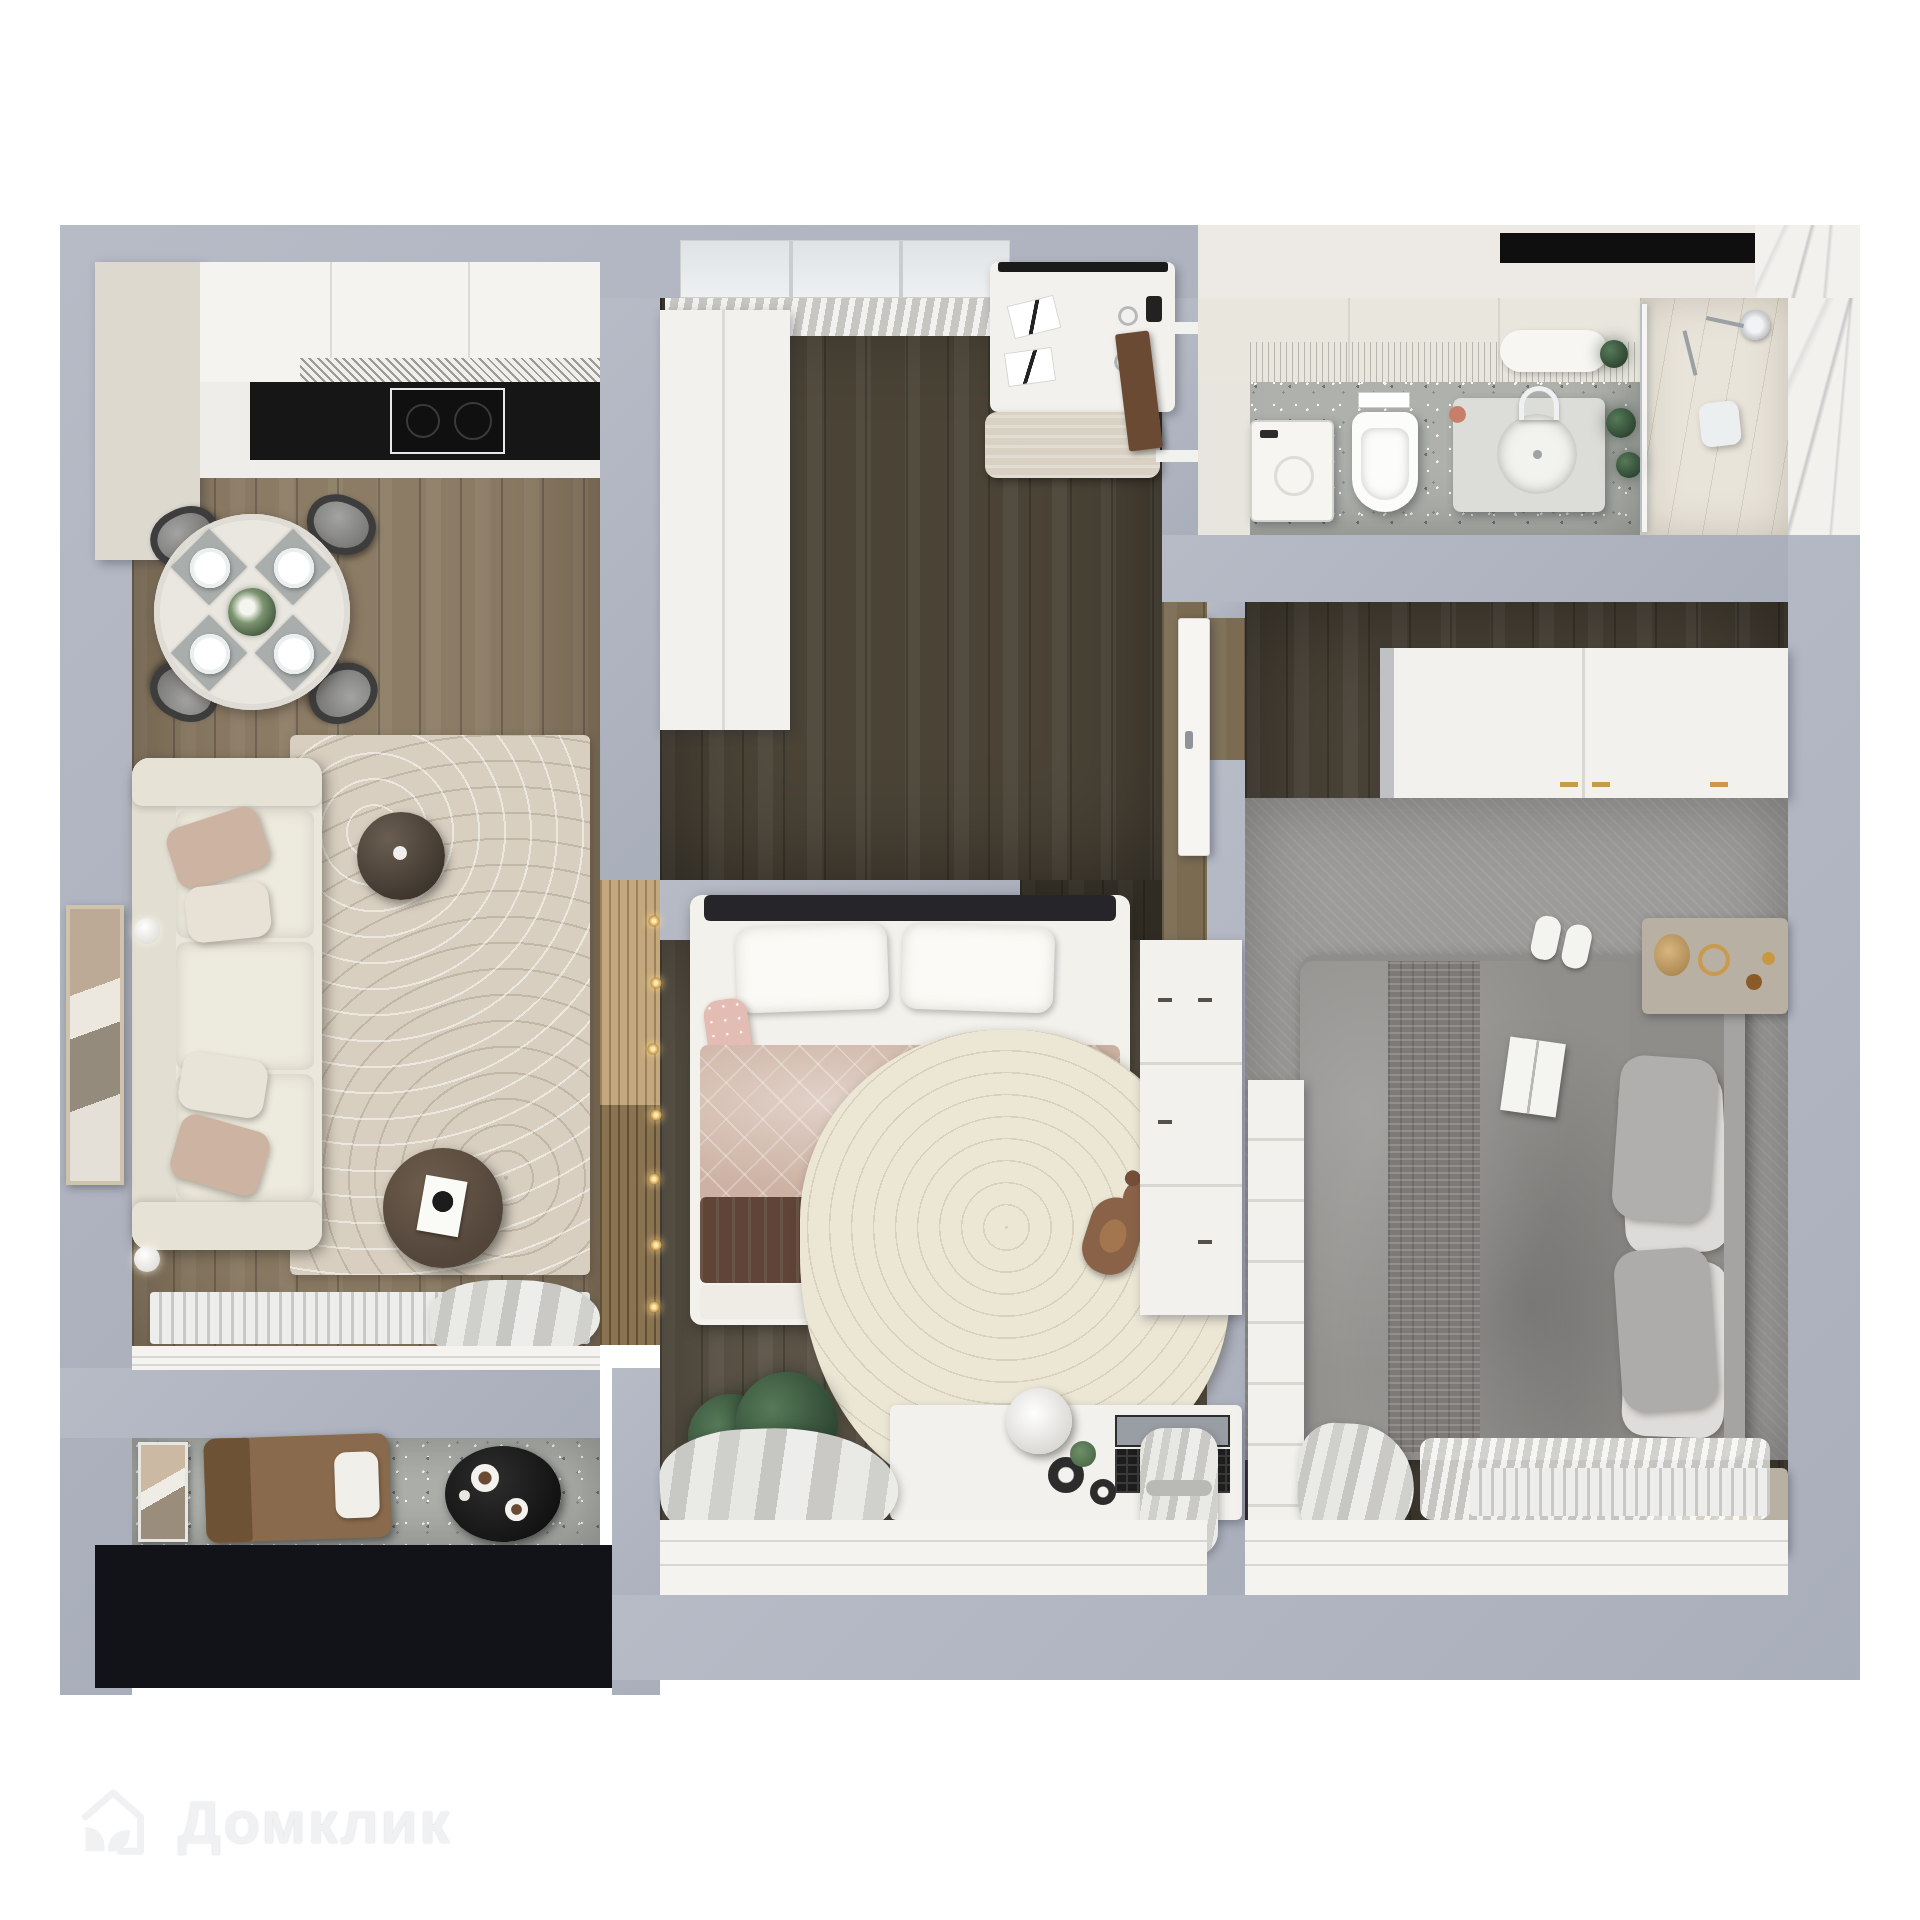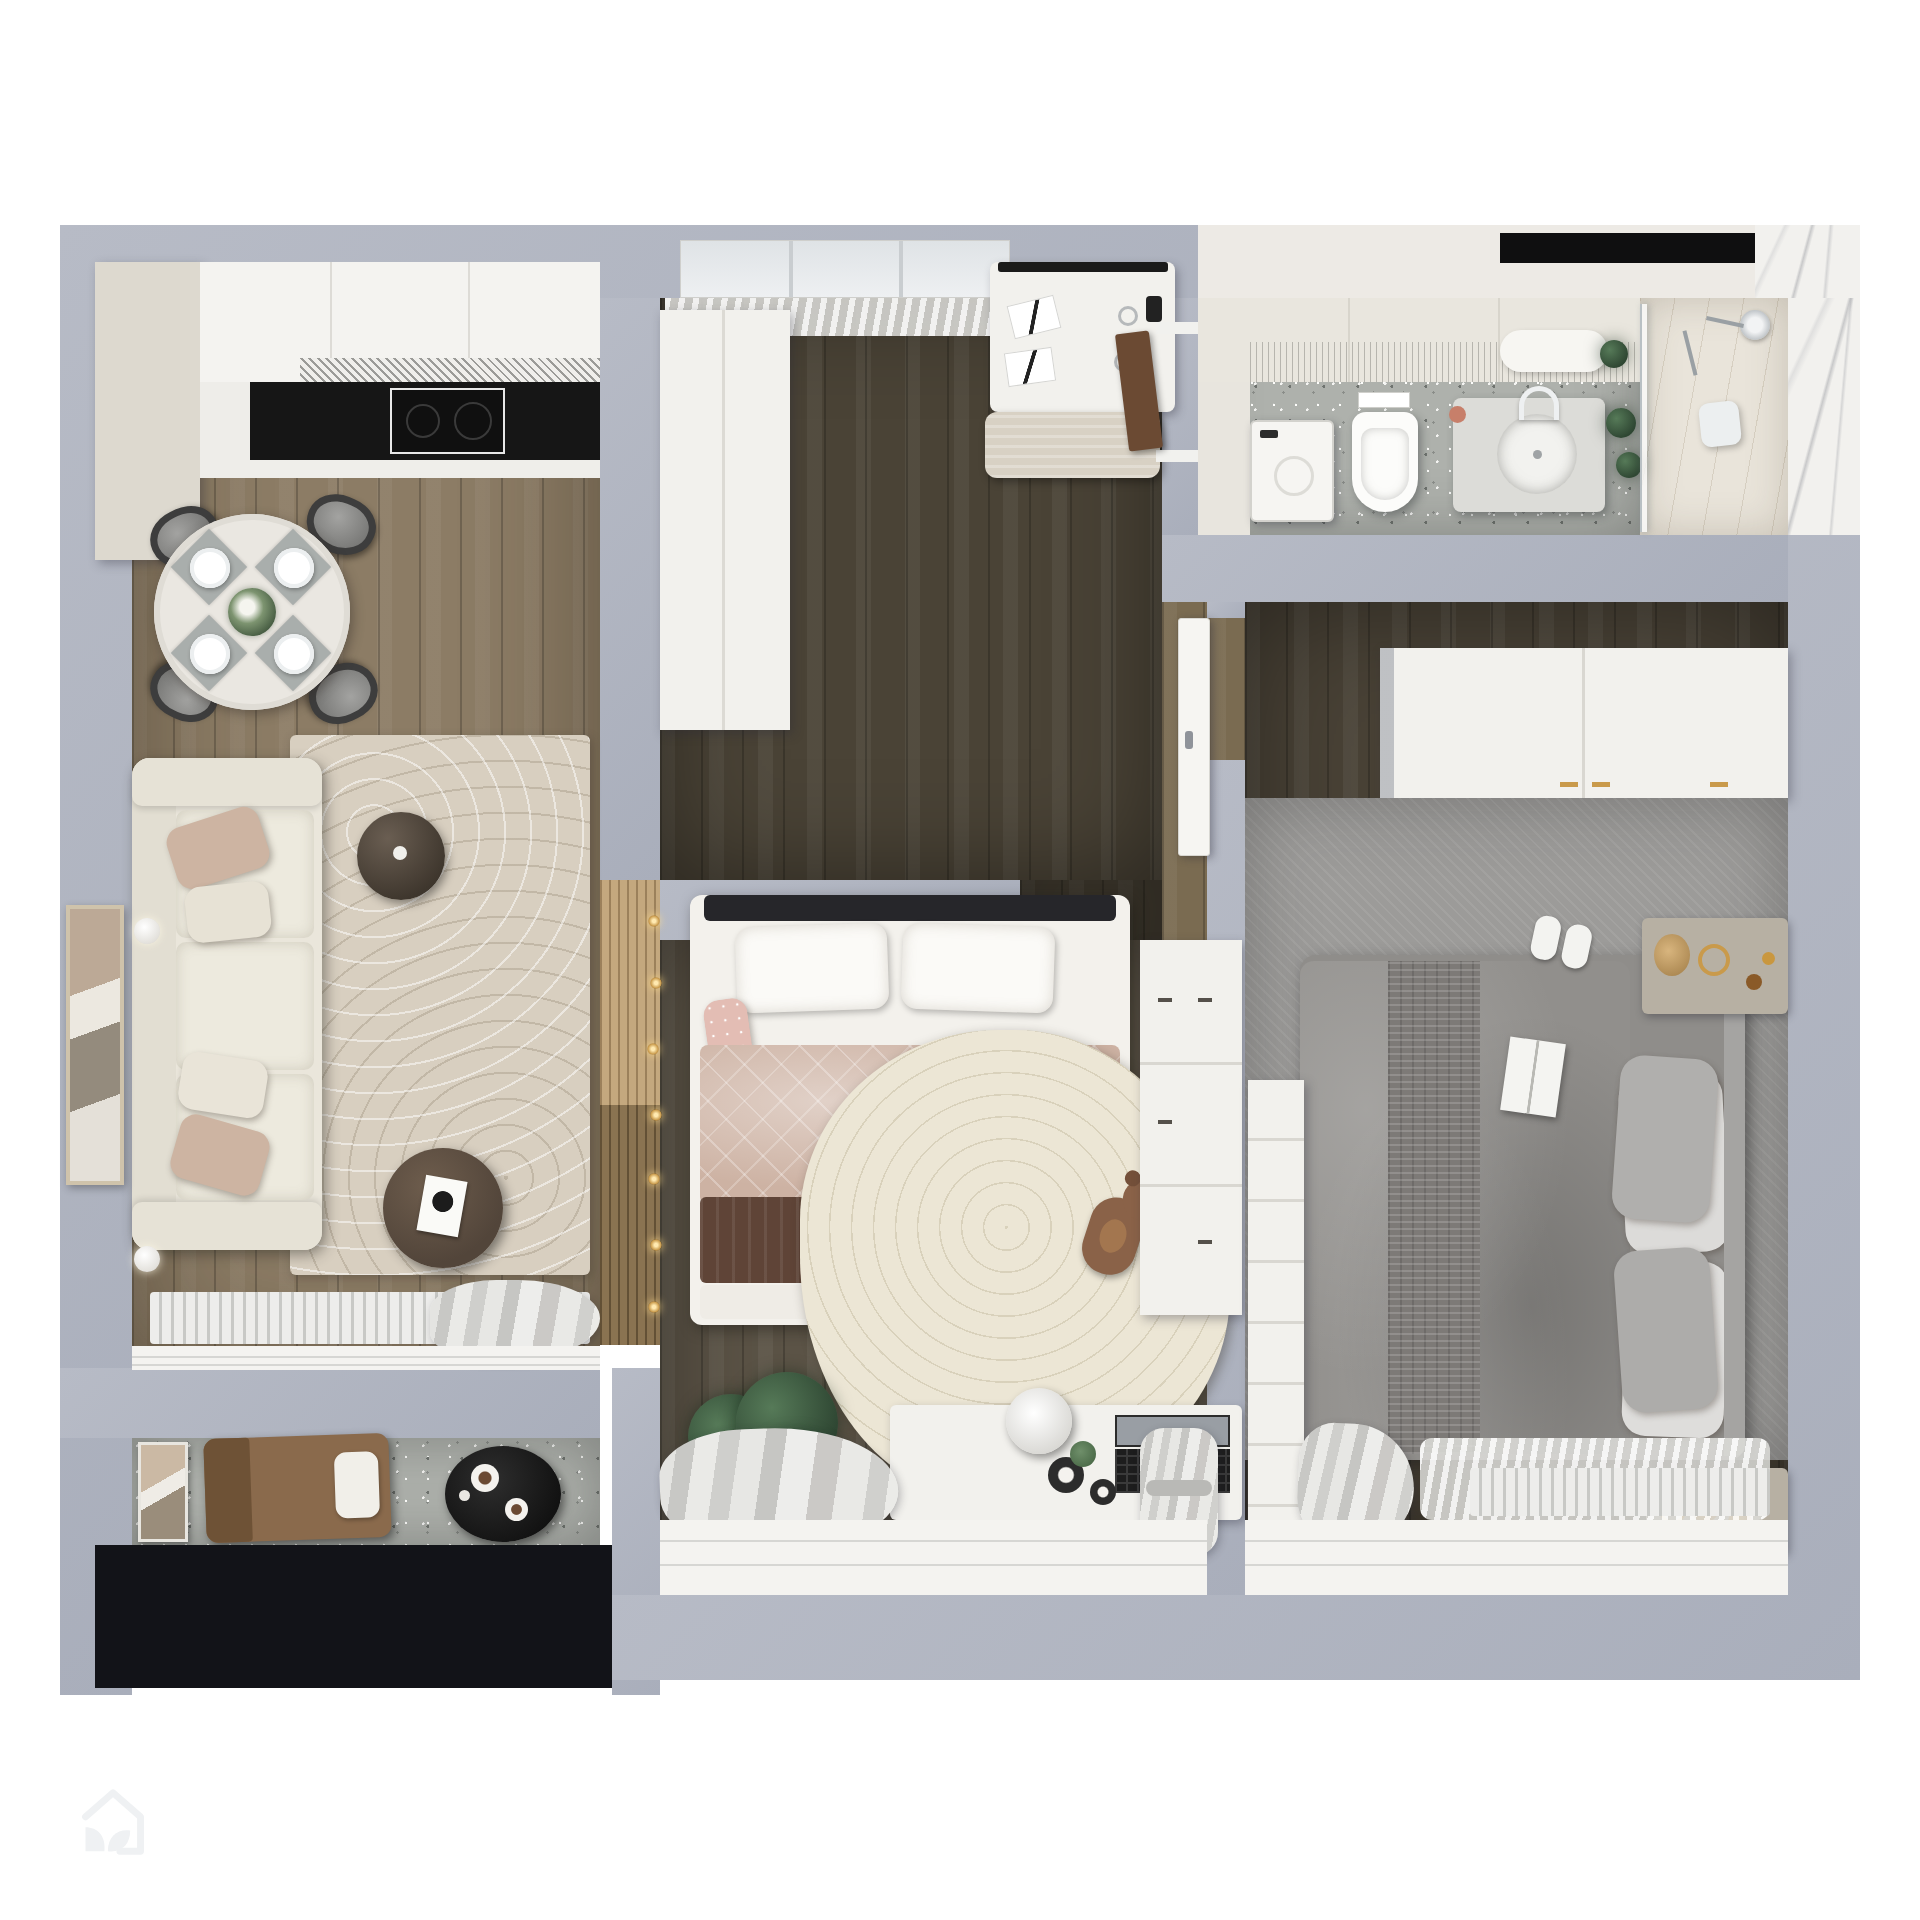--- a/index.html
+++ b/index.html
@@ -362,15 +362,16 @@
       <div class="glass glass-big"></div>
     </div>
   </div>
 
   <div class="wm" style="left:70px;top:1772px;width:480px;height:100px;">
     <svg width="86" height="86" viewBox="0 0 100 100" style="flex:none;">
       <path d="M18 44 L50 16 L82 44 V84 H58" fill="none" stroke="#eff1f3" stroke-width="8" stroke-linejoin="round" stroke-linecap="round"></path>
       <path d="M18 44 V84 H40 C42 66 32 56 18 56 Z" fill="#eff1f3"></path>
       <path d="M44 84 C44 66 56 58 70 60 C70 76 60 86 44 84 Z" fill="#eff1f3"></path>
     </svg>
+    <span class="wm-text" style="position:static;">Домклик</span>
   </div>
 
 </div>
 
 </body></html>

